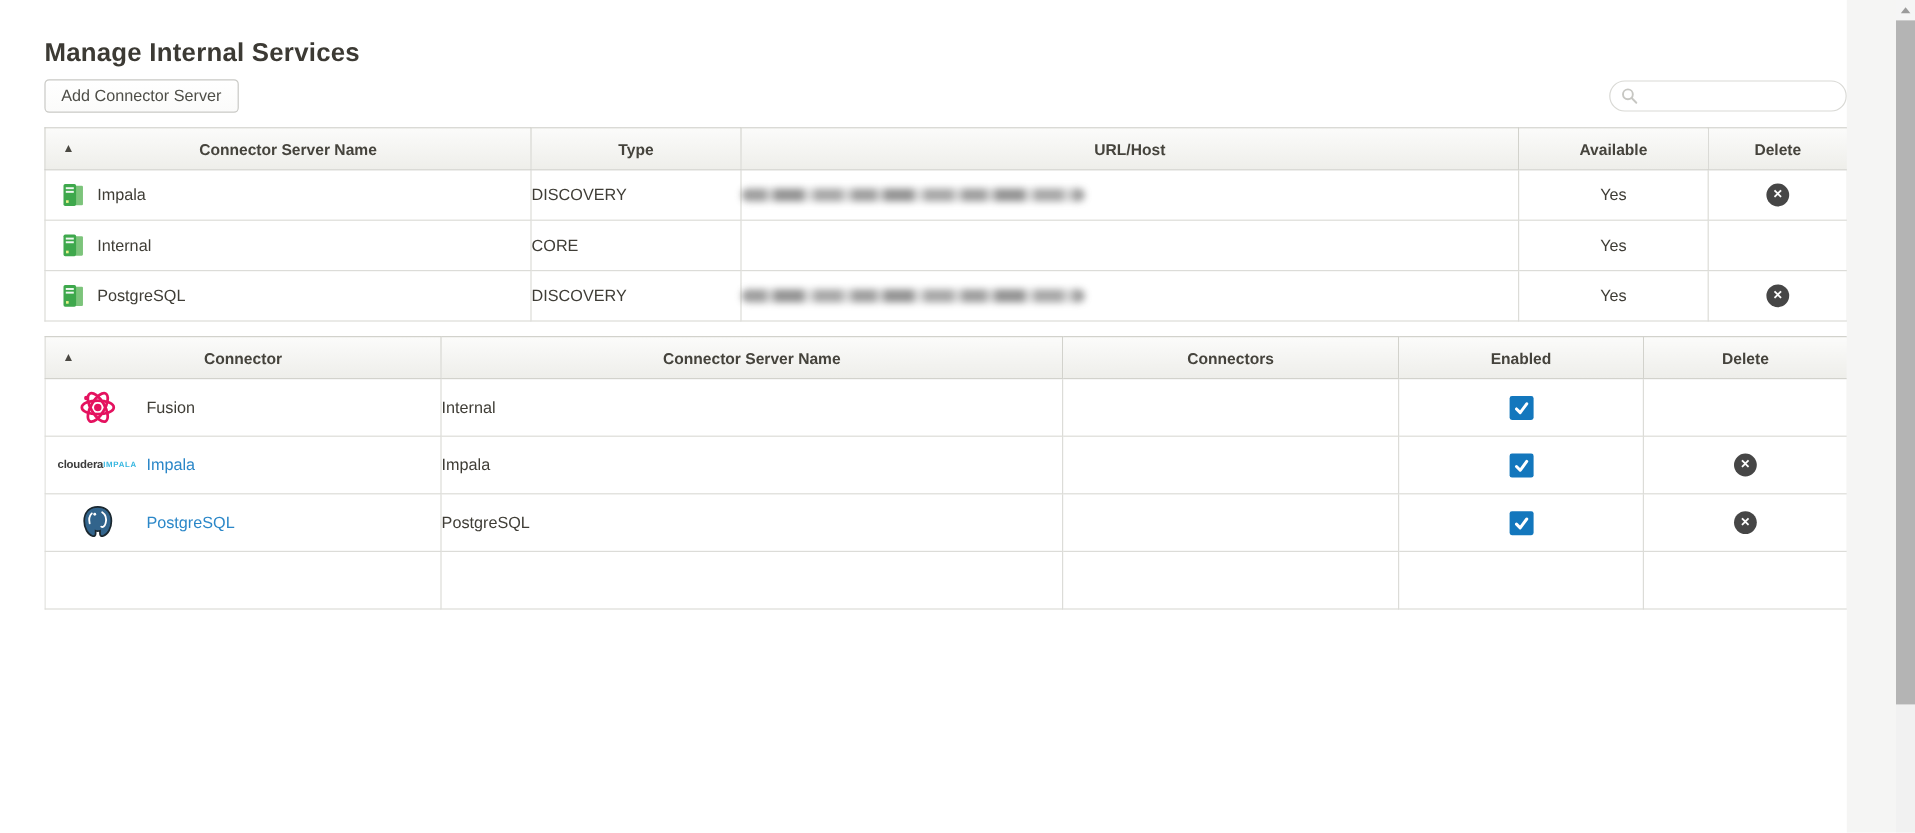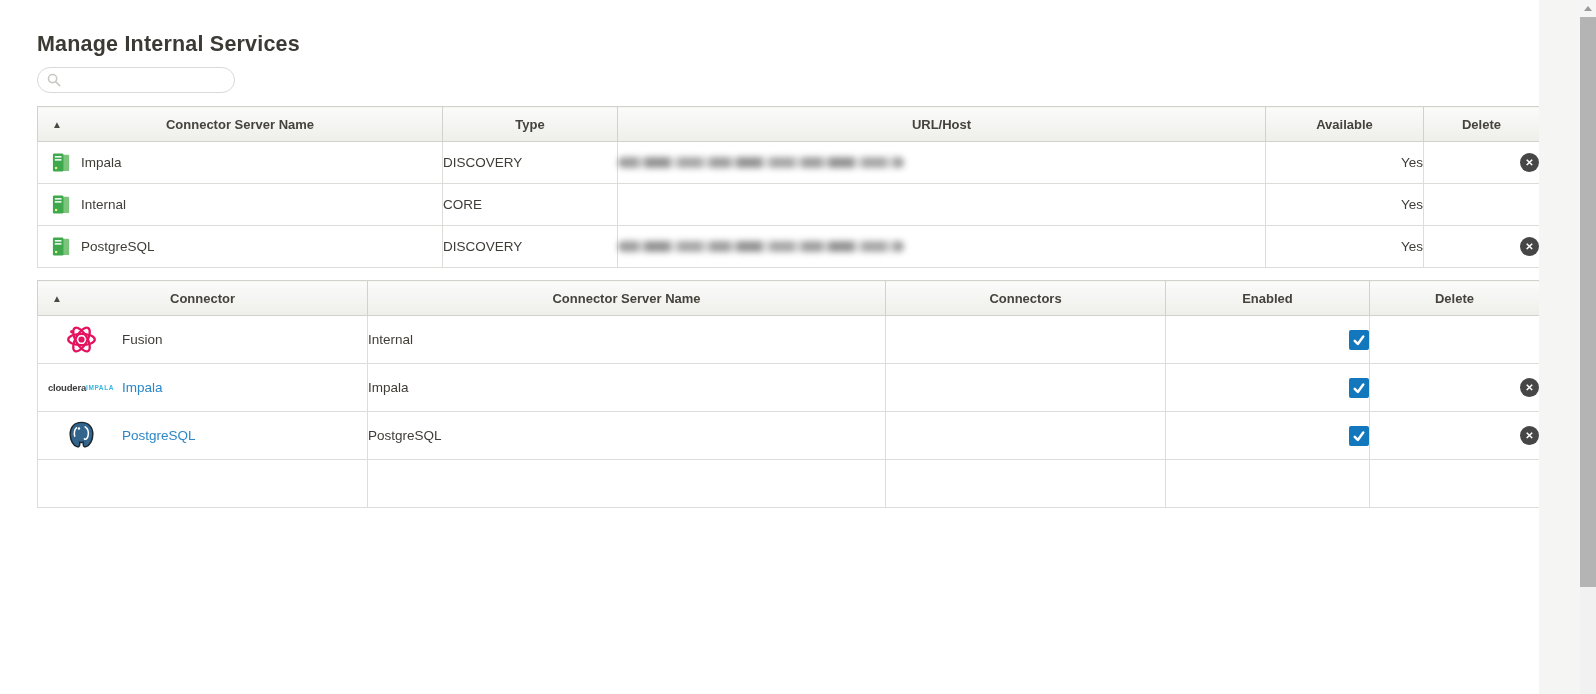--- a/index.html
+++ b/index.html
@@ -42,21 +42,21 @@
   .srv-icon { display:inline-flex; width:21px; margin-right:9px; flex:0 0 auto; }
   .row-name { font-size:13.5px; color:#3f3d36; }
   .row-name.link { color:#2b87c8; cursor:pointer; }
 
   .cell-type { padding-left:12px; }
   .cell-url { padding-left:9px; }
   .blur-streak {
     width:286px; height:11px; border-radius:5px; filter:blur(3px); opacity:.75;
     background:repeating-linear-gradient(90deg,#7e7e7e 0 20px,#c0c0c0 20px 27px,#6f6f6f 27px 52px,#cfcfcf 52px 60px,#8a8a8a 60px 84px,#c6c6c6 84px 92px);
   }
-  .cell-center { text-align:right; }
+  .cell-center { text-align:center; }
 
   .del-btn {
     display:inline-flex; align-items:center; justify-content:center;
     width:19px; height:19px; border-radius:50%; background:#464646; color:#fff;
     font-size:10px; font-weight:700; cursor:pointer; line-height:1;
   }
 
   .chk {
     display:inline-flex; align-items:center; justify-content:center;
     width:20px; height:20px; background:#1377bd; border-radius:2px; cursor:pointer;
@@ -77,20 +77,21 @@
 </style>
 </head>
 <body>
 
 <div class="viewport">
   <div class="content">
     <h1 class="page-title">Manage Internal Services</h1>
 
     <section>
       <div class="toolbar">
+        <button class="btn">Add Connector Server</button>
         <div class="search-pill">
           <span style="display:inline-flex;">
             <svg width="14" height="14" viewBox="0 0 14 14">
                 <circle cx="5.6" cy="5.6" r="4.1" fill="none" stroke="#c7c7c3" stroke-width="1.6"></circle>
                 <line x1="8.7" y1="8.7" x2="12.6" y2="12.6" stroke="#c7c7c3" stroke-width="1.6" stroke-linecap="round"></line>
               </svg>
           </span>
           <input value="" placeholder="" style="">
         </div>
       </div>

